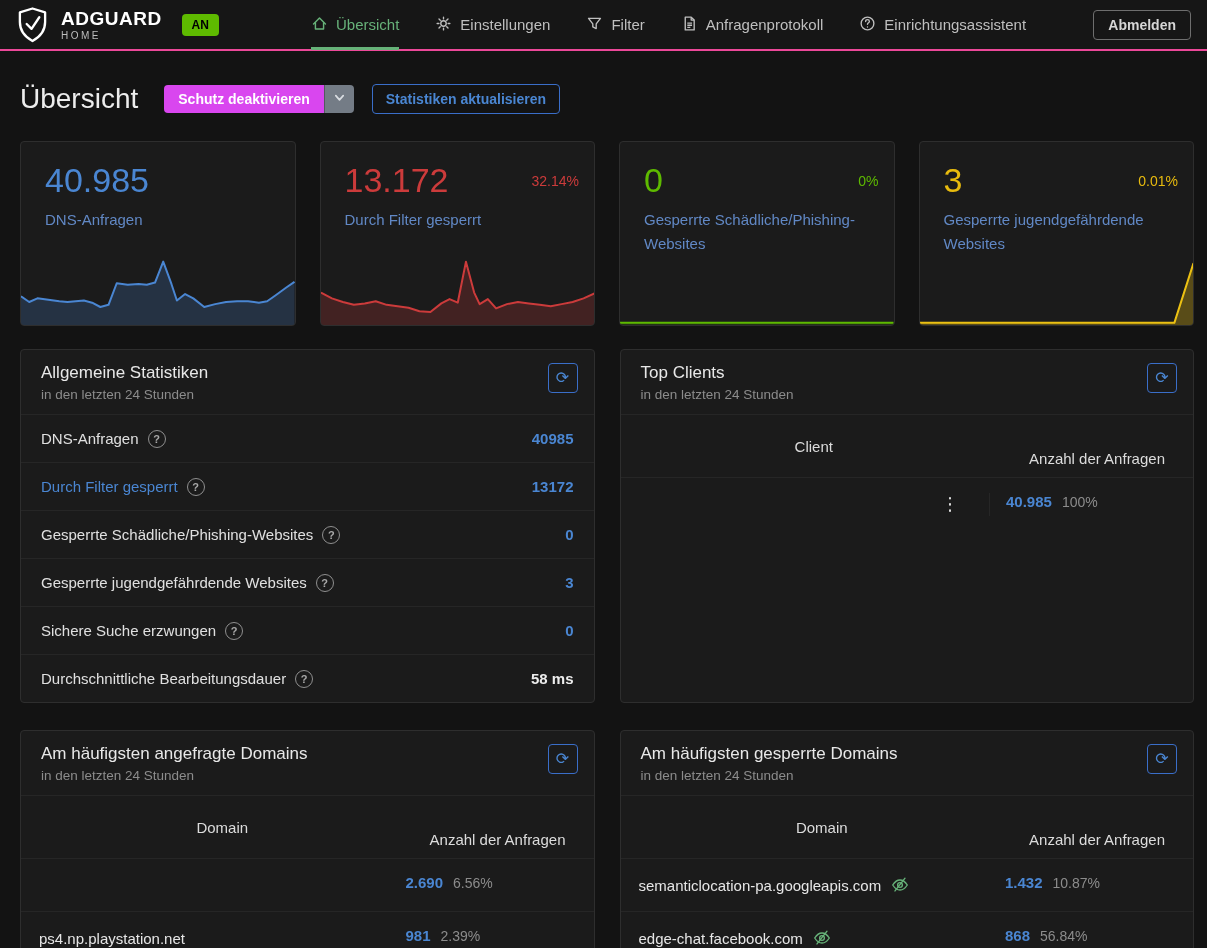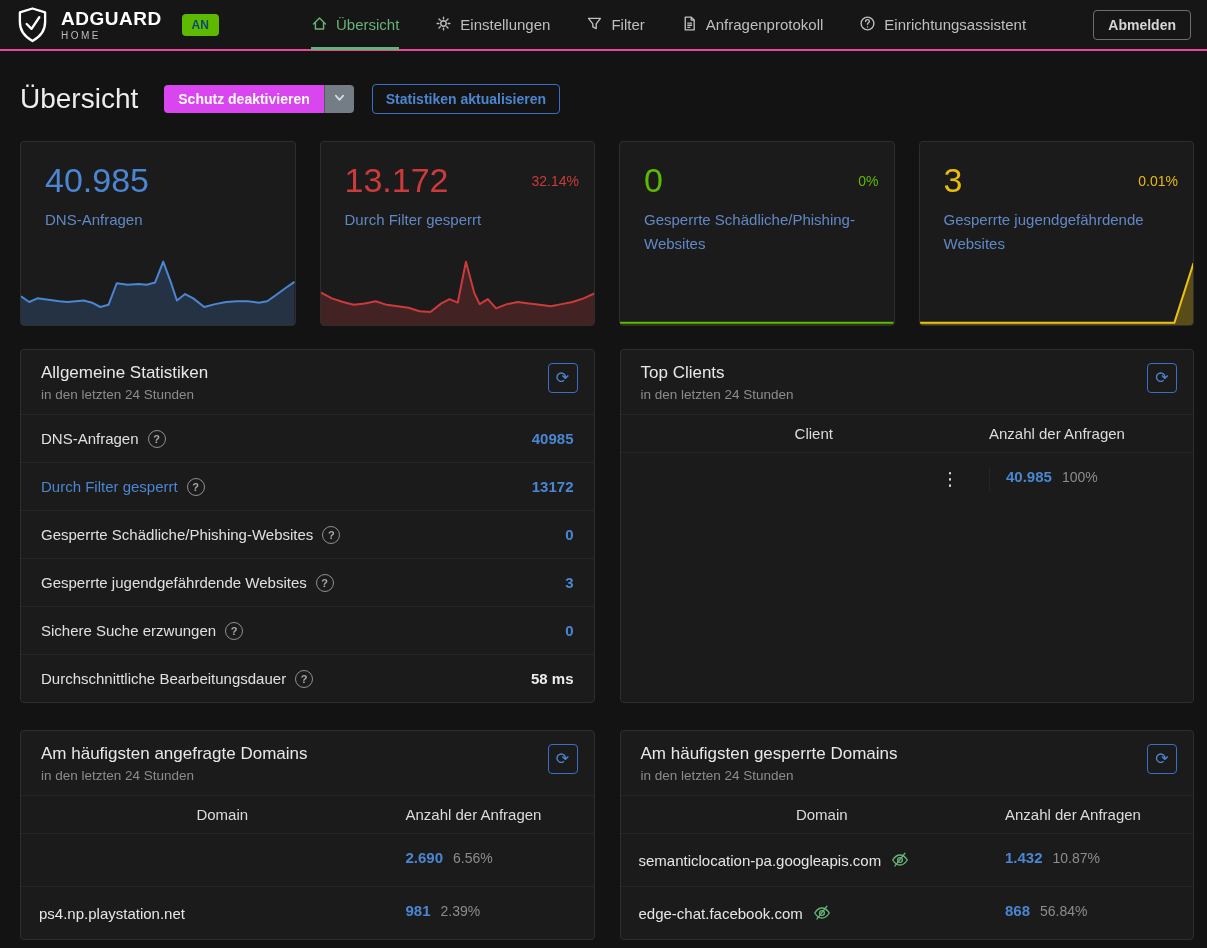--- a/index.html
+++ b/index.html
@@ -13,21 +13,21 @@
   .navbar {
     height:51px; background:#161616; border-bottom:2px solid #ec4899;
     display:flex; align-items:center; padding:0 16px;
   }
   .brand { display:flex; align-items:center; gap:12px; }
   .brand-logo { color:#fff; display:flex; }
   .brand-text { line-height:1; }
   .brand-name { font-size:19px; font-weight:bold; letter-spacing:.5px; color:#fff; }
   .brand-sub { font-size:10px; letter-spacing:2.5px; color:#bdbdbd; margin-top:3px; }
   .brand-badge {
-    background:#5eba00; color:#0c4a6e; font-size:12px; font-weight:bold;
+    background:#5eba00; color:#000000; font-size:12px; font-weight:bold;
     padding:4px 10px; border-radius:4px; margin-left:8px;
   }
   .nav { display:flex; align-items:stretch; gap:36px; margin-left:92px; height:51px; }
   .nav-item {
     display:flex; align-items:center; gap:8px; font-size:15px; color:#bfbfbf;
     cursor:pointer; border-bottom:3px solid transparent; padding-top:3px;
   }
   .nav-item svg { flex:none; }
   .nav-item.active { color:#67b279; border-bottom-color:#67b279; }
   .logout-btn {
@@ -88,21 +88,21 @@
     width:18px; height:18px; border:1.5px solid #8f8f8f; border-radius:50%;
     display:inline-flex; align-items:center; justify-content:center;
     font-size:11px; font-weight:bold; color:#a8a8a8; cursor:pointer; flex:none;
   }
   
   .thead {
     display:flex; align-items:center; padding:10px 28px 10px 18px;
     border-top:1px solid #262626; font-size:15px; color:#dcdcdc;
   }
   .th-main { flex:1; text-align:center; }
-  .th-count { width:160px; text-align:left; }
+  .th-count { width:160px; text-align:right;margin-top:25px; }
   .trow { display:flex; align-items:center; padding:10px 28px 10px 18px; border-top:1px solid #262626; min-height:53px; }
   .cell-main { flex:1; display:flex; align-items:center; gap:9px; font-size:15px; color:#e6e6e6; }
   .cell-main.end { justify-content:flex-end; padding-right:30px; }
   .kebab { color:#e8e8e8; font-size:18px; line-height:1; cursor:pointer; }
   .cell-count { width:160px; }
   .count-line { display:flex; align-items:baseline; gap:10px; margin-bottom:6px; }
   .count-val { font-size:15px; font-weight:bold; color:#4a86d2; }
   .count-pct { font-size:14px; color:#8c8c8c; }
   .bar { height:5px; background:#e9e9e9; border-radius:3px; position:relative; overflow:hidden; }
   .bar-fill { position:absolute; left:0; top:0; bottom:0; border-radius:3px; }

